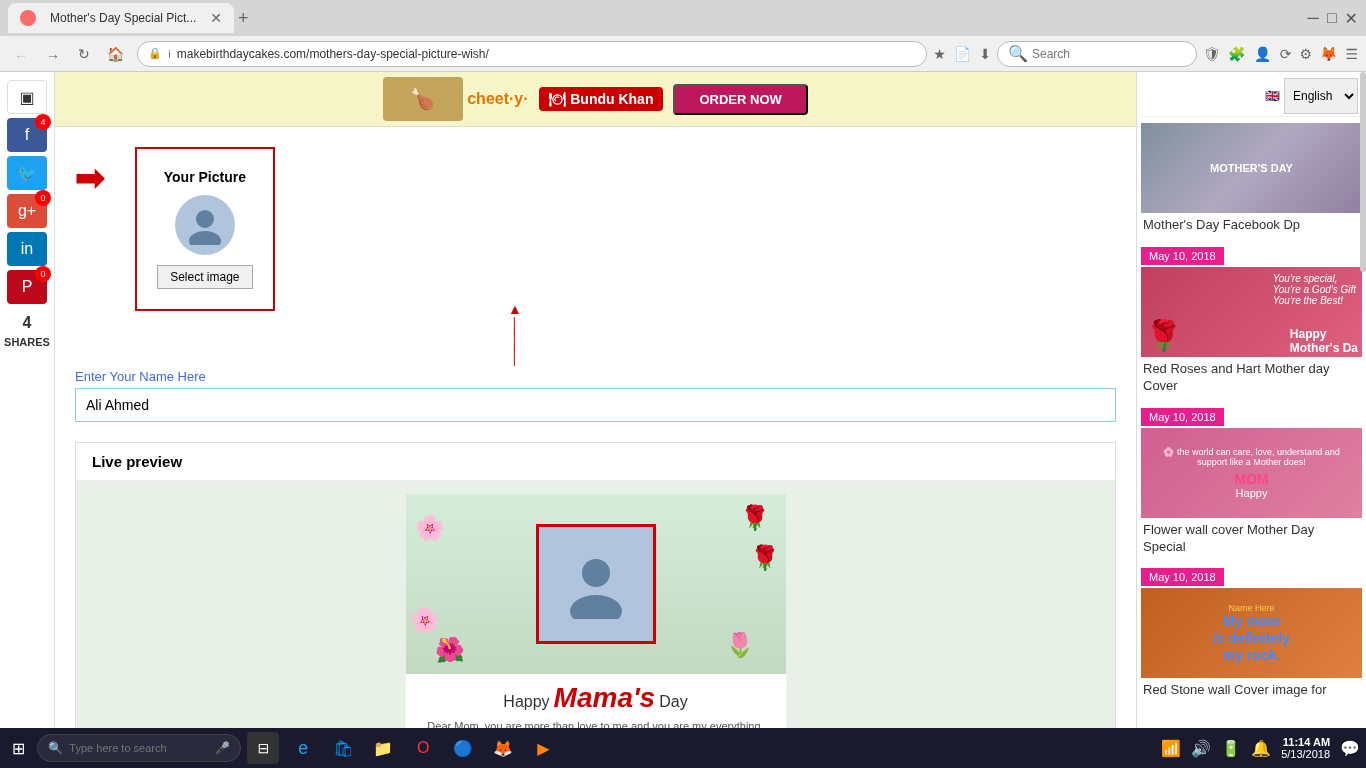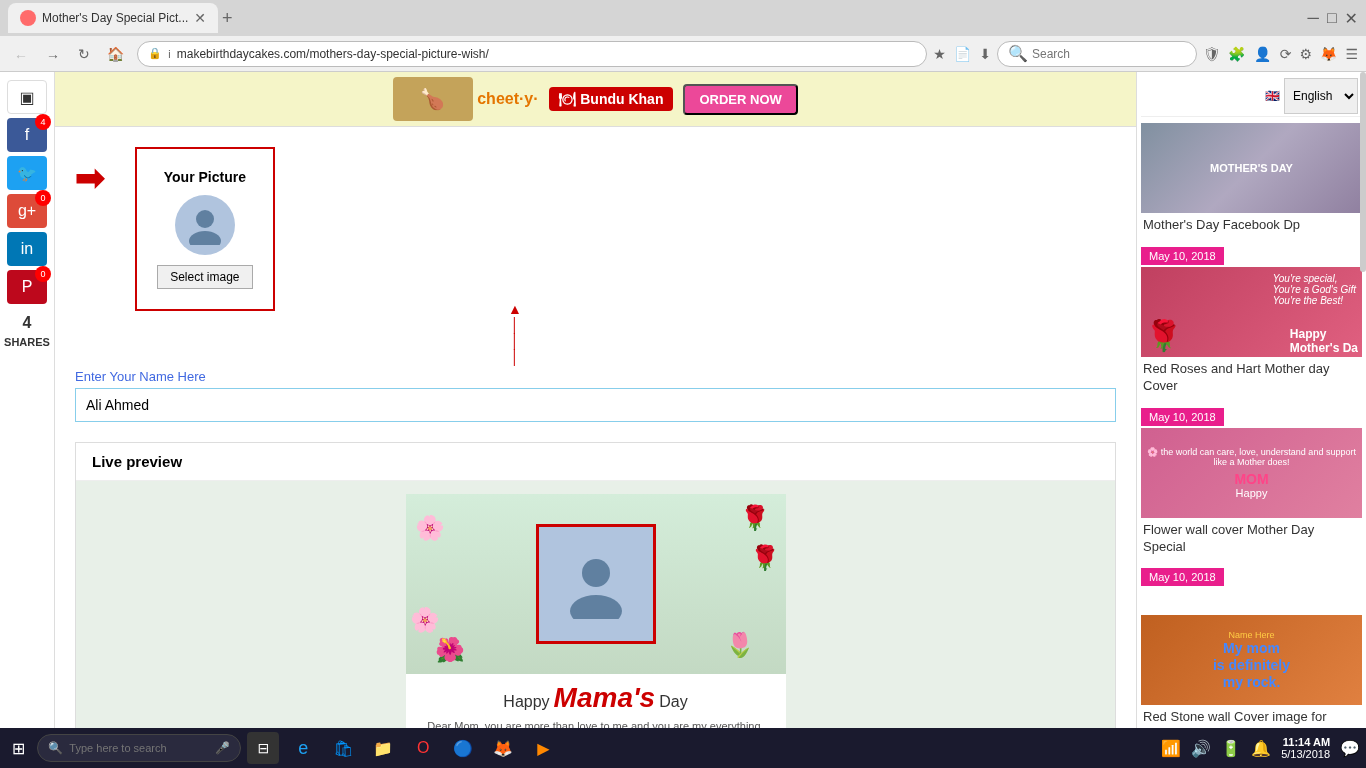--- a/index.html
+++ b/index.html
@@ -1,21 +1,21 @@
 <!DOCTYPE html>
 <html><head>
   <meta charset="utf-8">
   <style>
     * { box-sizing: border-box; margin: 0; padding: 0; }
     body { font-family: Arial, sans-serif; background: #f0f0f0; overflow: hidden; width: 1366px; height: 768px; }
 
     
     .browser-chrome { background: #e8e8e8; width: 100%; }
     .tab-bar { display: flex; align-items: center; height: 36px; background: #d5d5d5; padding: 0 8px; }
-    .tab { display: flex; align-items: center; background: #f0f0f0; border-radius: 8px 8px 0 0; padding: 0 12px; height: 30px; font-size: 12px; color: #333; min-width: 180px; gap: 6px; }
+    .tab { display: flex; align-items: center; background: #f0f0f0; border-radius: 8px 8px 0 0; padding: 0 12px; height: 30px; font-size: 12px; color: #333; min-width: 180px; gap: 14px; }
     .tab-favicon { width: 16px; height: 16px; background: #ff6b6b; border-radius: 50%; flex-shrink: 0; }
     .tab-title { flex: 1; overflow: hidden; white-space: nowrap; text-overflow: ellipsis; font-size: 12px; }
     .tab-close { font-size: 14px; color: #666; cursor: pointer; }
     .new-tab-btn { margin-left: 4px; font-size: 18px; color: #666; cursor: pointer; background: none; border: none; }
 
     .nav-bar { display: flex; align-items: center; height: 36px; background: #f0f0f0; padding: 0 8px; gap: 6px; border-bottom: 1px solid #ccc; }
     .nav-btn { background: none; border: none; font-size: 14px; color: #666; cursor: pointer; padding: 2px 6px; }
     .nav-btn.disabled { color: #bbb; }
     .address-bar-container { flex: 1; display: flex; align-items: center; background: white; border: 1px solid #bbb; border-radius: 20px; height: 26px; padding: 0 10px; gap: 6px; font-size: 12px; }
     .lock-icon { color: #666; font-size: 11px; }
@@ -41,21 +41,21 @@
     .shares-label { font-size: 11px; font-weight: bold; color: #333; margin-top: 4px; }
     .shares-count { font-size: 16px; font-weight: bold; color: #333; }
 
     
     .content-area { flex: 1; background: white; overflow-y: auto; overflow-x: hidden; }
 
     
     .ad-banner { background: #f5f5c8; height: 55px; display: flex; align-items: center; justify-content: center; border-bottom: 1px solid #ddd; }
     .ad-inner { background: #f5f5c8; display: flex; align-items: center; gap: 10px; }
     .bundu-khan { background: #cc0000; color: white; padding: 4px 10px; border-radius: 4px; font-size: 14px; font-weight: bold; }
-    .order-now-btn { background: #ec4899; color: white; padding: 6px 14px; border-radius: 4px; font-size: 13px; font-weight: bold; cursor: pointer; }
+    .order-now-btn { background: #be185d; color: white; padding: 6px 24px; border-radius: 4px; font-size: 13px; font-weight: bold; cursor: pointer; }
 
     
     .tutorial-section { display: flex; align-items: flex-start; padding: 20px 20px 10px 20px; gap: 30px; }
     .tutorial-text { color: #cc0000; font-size: 15px; font-weight: bold; line-height: 1.5; max-width: 300px; }
     .picture-upload-box { border: 2px solid #cc0000; padding: 20px 20px; min-width: 120px; text-align: center; position: relative; }
     .picture-title { font-weight: bold; font-size: 14px; margin-bottom: 10px; }
     .avatar-placeholder { width: 60px; height: 60px; background: #b0c4de; border-radius: 50%; margin: 0 auto 10px; display: flex; align-items: center; justify-content: center; }
     .select-image-btn { background: #f0f0f0; border: 1px solid #aaa; padding: 4px 12px; font-size: 12px; cursor: pointer; width: 100%; }
 
     
@@ -291,32 +291,32 @@
         </div>
         <span style="font-size:30px;position:absolute;bottom:4px;left:4px;">🌹</span>
         <span style="font-size:12px;font-weight:bold;color:white;position:absolute;bottom:2px;right:4px;">Happy<br>Mother's Da</span>
       </div>
       <div class="sidebar-title">Red Roses and Hart Mother day Cover</div>
     </div>
 
     <div class="sidebar-card">
       <div class="sidebar-date">May 10, 2018</div>
       <div class="sidebar-img" style="background: linear-gradient(135deg, #d06090, #e080a0);">
-        <div style="display:flex;flex-direction:column;align-items:center;justify-content:center;width:100%;height:100%;color:white;font-size:9px;text-align:center;padding:0;">
+        <div style="display:flex;flex-direction:column;align-items:center;justify-content:center;width:100%;height:100%;color:white;font-size:9px;text-align:center;padding:16px;">
           <span>🌸 the world can care, love, understand and support like a Mother does!</span>
           <span style="font-size:14px;font-weight:bold;color:#ff4488;margin-top:4px;">MOM</span>
           <span style="font-size:11px;color:white;">Happy</span>
         </div>
       </div>
       <div class="sidebar-title">Flower wall cover Mother Day Special</div>
     </div>
 
     <div class="sidebar-card">
       <div class="sidebar-date">May 10, 2018</div>
-      <div class="sidebar-img" style="background: linear-gradient(135deg, #c06020, #e08040); margin-top: 27px;">
+      <div class="sidebar-img" style="background: linear-gradient(135deg, #c06020, #e08040);">
         <div style="display:flex;flex-direction:column;align-items:center;justify-content:center;width:100%;height:100%;color:white;">
           <span style="font-size:9px;color:#ffcc44;">Name Here</span>
           <span style="font-size:14px;font-weight:bold;color:#4488ff;text-align:center;line-height:1.2;">My mom<br>is definitely<br>my rock.</span>
         </div>
       </div>
       <div class="sidebar-title">Red Stone wall Cover image for</div>
     </div>
 
     <div style="position:absolute;right:0;top:72px;width:6px;height:200px;background:#ccc;border-radius:3px;"></div>
   </div>

